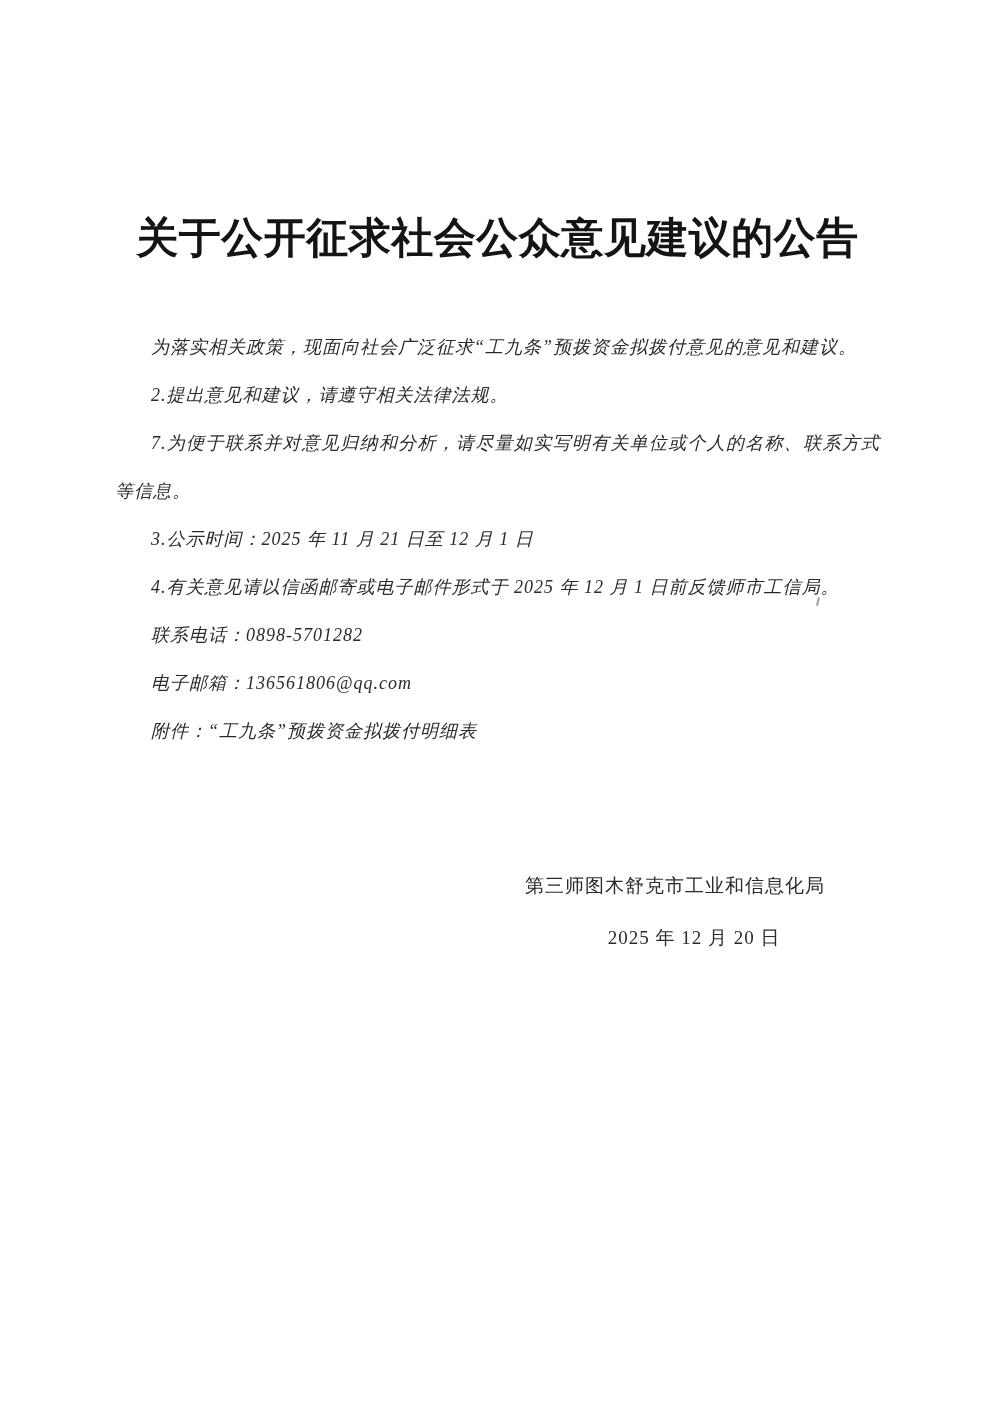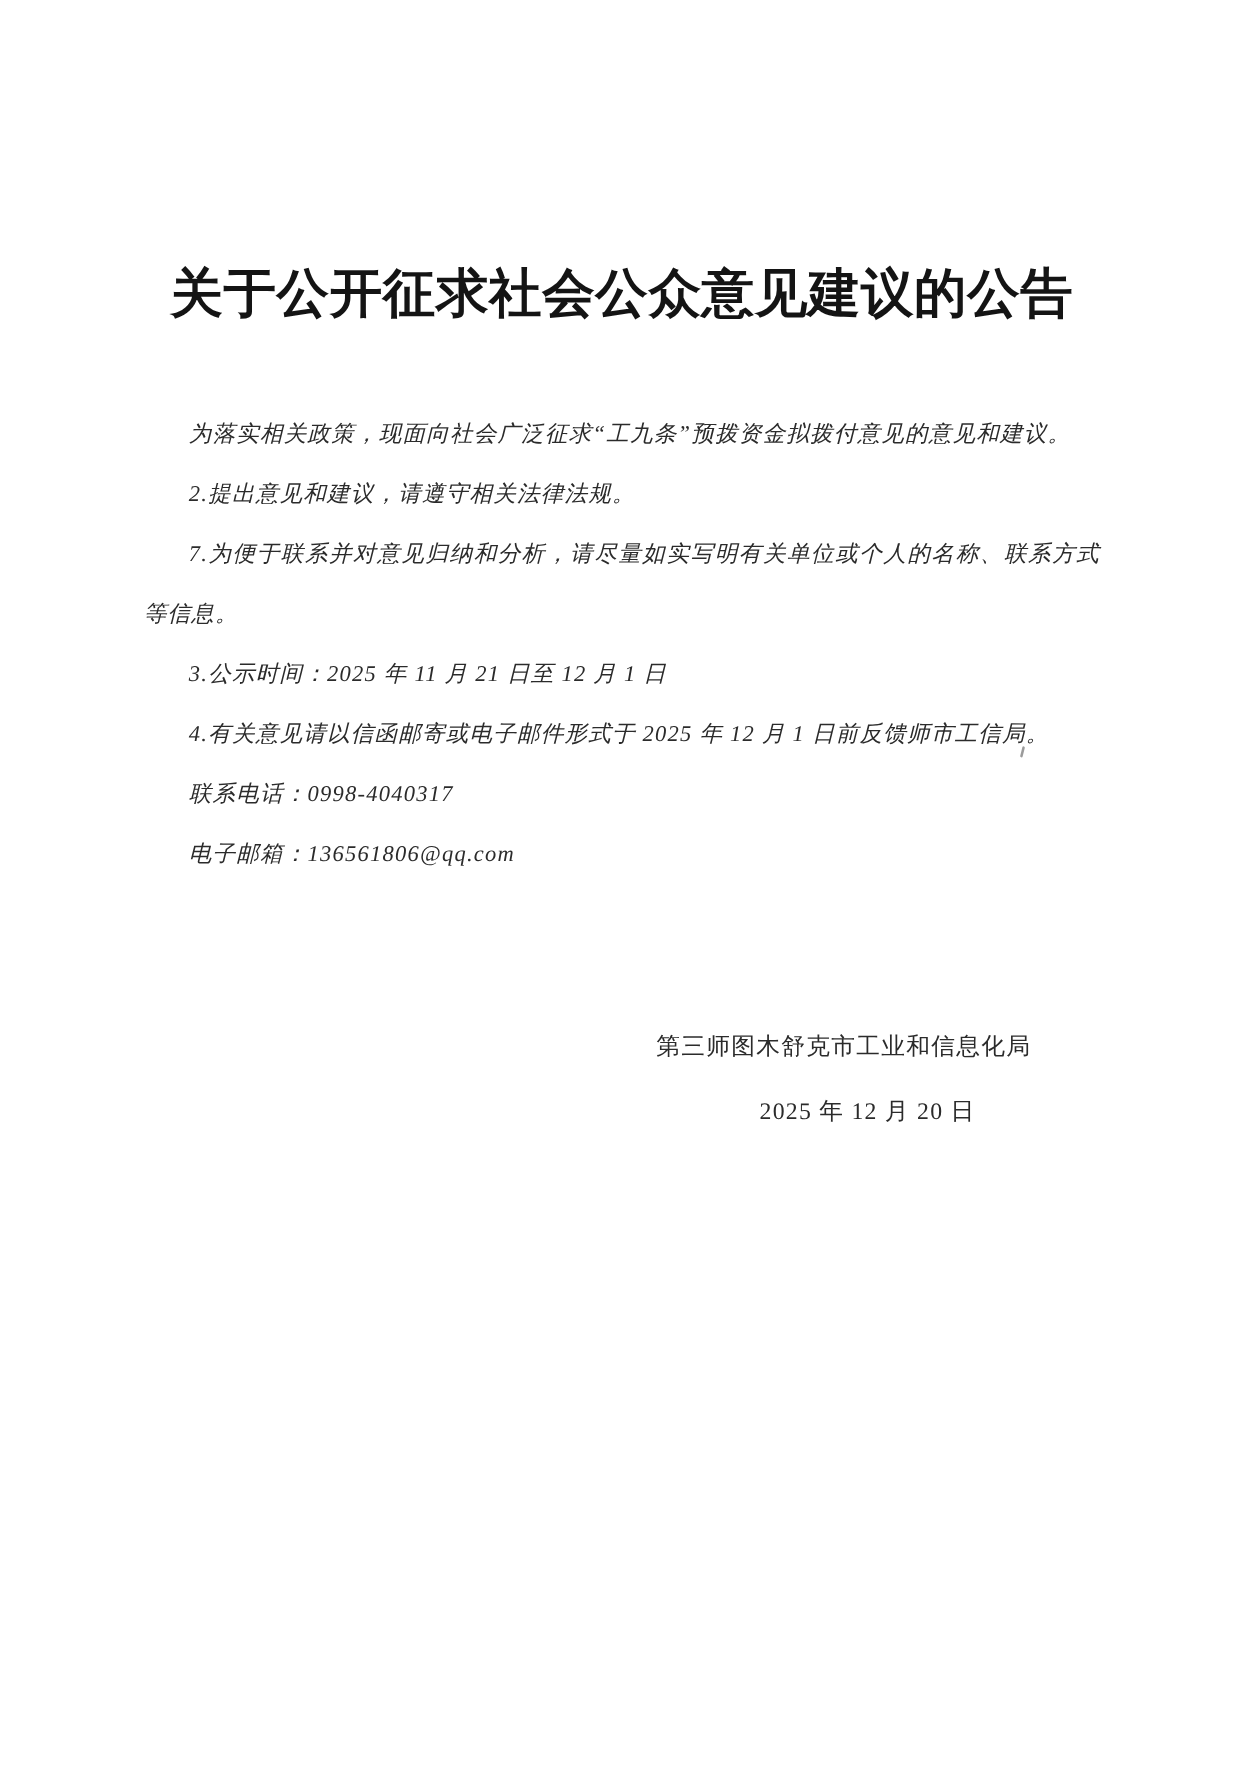--- a/index.html
+++ b/index.html
@@ -24,21 +24,21 @@
     width: 765px;
   }
   .doc-title {
     margin: 0;
     font-size: 42px;
     line-height: 46px;
     font-weight: bold;
     text-align: center;
     color: #141414;
     letter-spacing: 0.5px;
-    font-family: Liberation Mono, monospace;
+    font-family: Liberation Serif, serif;
   }
   .doc-body {
     margin-top: 62px;
     font-size: 18px;
     line-height: 48px;
     letter-spacing: 1px;
     text-align: justify;
     font-style: italic;
   }
   .doc-body p {
@@ -81,22 +81,23 @@
   <div class="doc">
 
     <h1 class="doc-title">关于公开征求社会公众意见建议的公告</h1>
 
     <div class="doc-body">
       <p>为落实相关政策，现面向社会广泛征求“工九条”预拨资金拟拨付意见的意见和建议。</p>
       <p>2.提出意见和建议，请遵守相关法律法规。</p>
       <p>7.为便于联系并对意见归纳和分析，请尽量如实写明有关单位或个人的名称、联系方式等信息。</p>
       <p>3.公示时间：2025 年 11 月 21 日至 12 月 1 日</p>
       <p>4.有关意见请以信函邮寄或电子邮件形式于 2025 年 12 月 1 日前反馈师市工信局。</p>
-      <p>联系电话：0998-4040317</p>
+      <p>联系电话：0898-5701282</p>
       <p>电子邮箱：136561806@qq.com</p>
+      <p class="attachment">附件：“工九条”预拨资金拟拨付明细表</p>
     </div>
 
     <div class="signature">
       <p class="sig-org">第三师图木舒克市工业和信息化局</p>
       <p class="sig-date">2025 年 12 月 20 日</p>
     </div>
 
   </div>
 
   <div class="scan-speck"></div>

